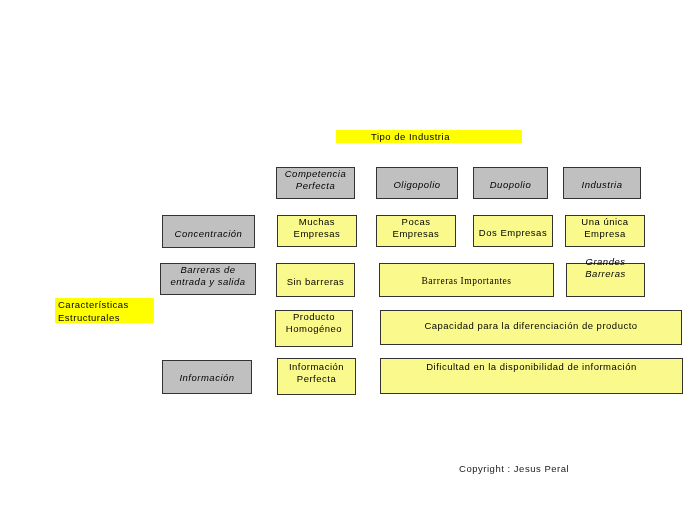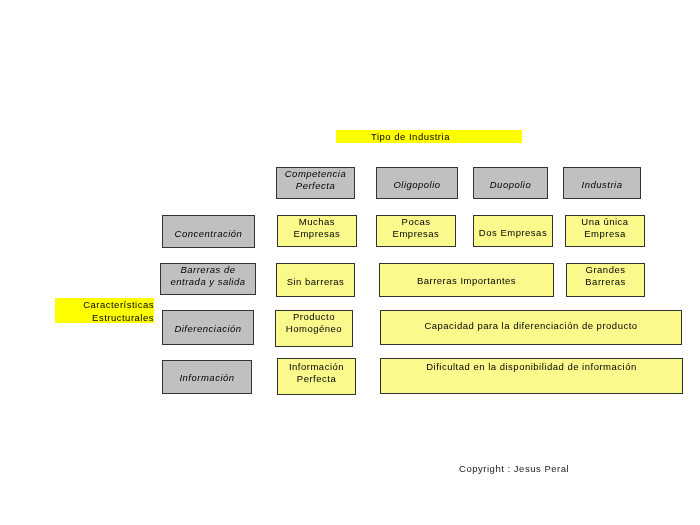--- a/index.html
+++ b/index.html
@@ -40,21 +40,21 @@
 </style>
 </head>
 <body>
 
 <div id="canvas">
 
   <div class="hl banner-title" style="left:336px; top:130px; width:186px; height:13px;">
     <span class="ln">Tipo de Industria</span>
   </div>
 
-  <div class="hl banner-side" style="left:55px; top:298px; width:99px; height:25px;text-align:right;">
+  <div class="hl banner-side" style="left:55px; top:298px; width:99px; height:25px;">
     <span class="ln">Características</span>
     <span class="ln">Estructurales</span>
   </div>
 
   <div class="box gray" style="left:276px; top:167px; width:79px; height:32px;">
     <span class="ln">Competencia</span>
     <span class="ln">Perfecta</span>
   </div>
   <div class="box gray" style="left:376px; top:167px; width:82px; height:32px; padding-bottom:7px;justify-content:flex-end;">
     <span class="ln">Oligopolio</span>
@@ -85,31 +85,28 @@
     <span class="ln">Empresa</span>
   </div>
 
   <div class="box gray" style="left:160px; top:263px; width:96px; height:32px;">
     <span class="ln">Barreras de</span>
     <span class="ln">entrada y salida</span>
   </div>
   <div class="box yellow" style="left:276px; top:263px; width:79px; height:34px; padding-bottom:8px;">
     <span class="ln">Sin barreras</span>
   </div>
-  <div class="box yellow" style="left:379px; top:263px; width:175px; height:34px; padding-bottom:9px;">
+  <div class="box yellow" style="left:379px; top:263px; width:175px; height:34px; padding-bottom:9px;font-family:Liberation Serif, serif;">
     <span class="ln">Barreras Importantes</span>
   </div>
-  <div class="box yellow" style="left:566px; top:263px; width:79px; height:34px; padding-bottom:8px;">
+  <div class="box yellow" style="left:566px; top:263px; width:79px; height:34px; padding-bottom:16px;font-style:italic;">
     <span class="ln">Grandes</span>
     <span class="ln">Barreras</span>
   </div>
 
-  <div class="box gray" style="left:162px; top:310px; width:92px; height:35px; padding-bottom:9px;">
-    <span class="ln">Diferenciación</span>
-  </div>
   <div class="box yellow" style="left:275px; top:310px; width:78px; height:37px; padding-bottom:11px;">
     <span class="ln">Producto</span>
     <span class="ln">Homogéneo</span>
   </div>
   <div class="box yellow" style="left:380px; top:310px; width:302px; height:35px; padding-bottom:12px;">
     <span class="ln">Capacidad para la diferenciación de producto</span>
   </div>
 
   <div class="box gray" style="left:162px; top:360px; width:90px; height:34px; padding-bottom:9px;">
     <span class="ln">Información</span>

